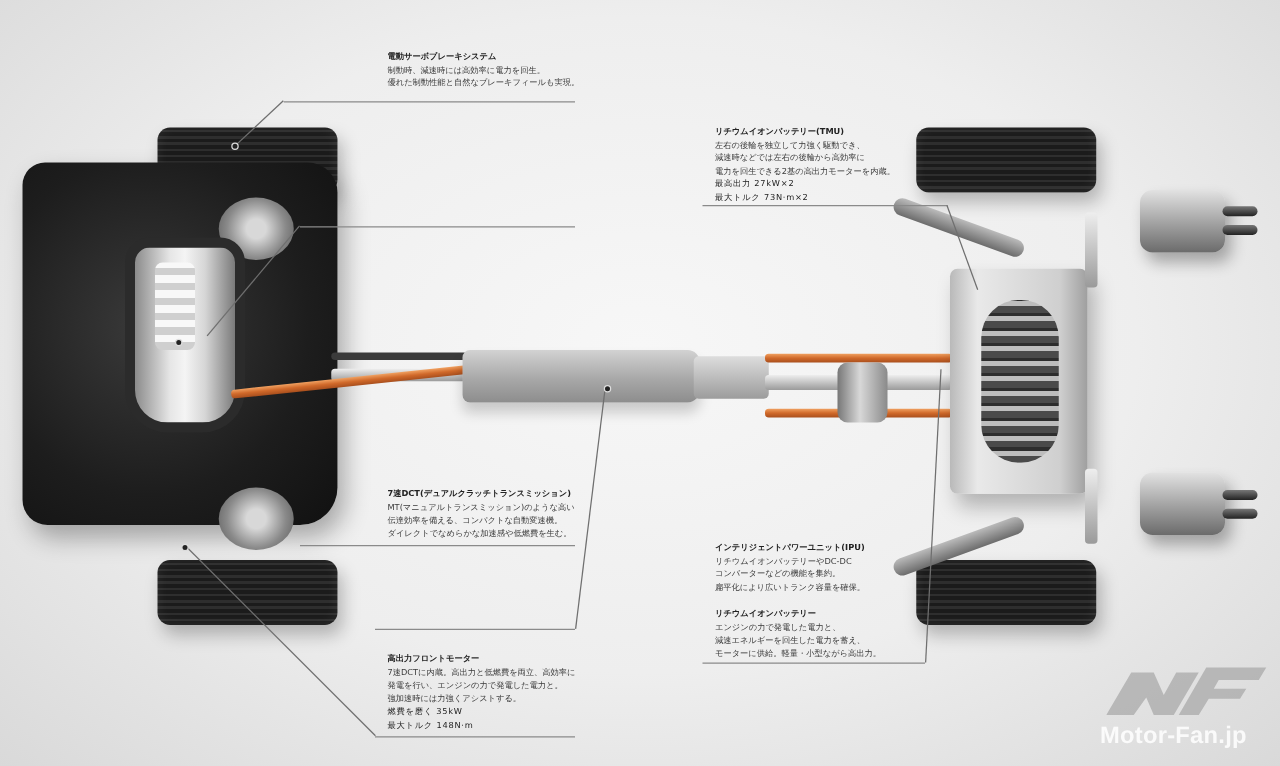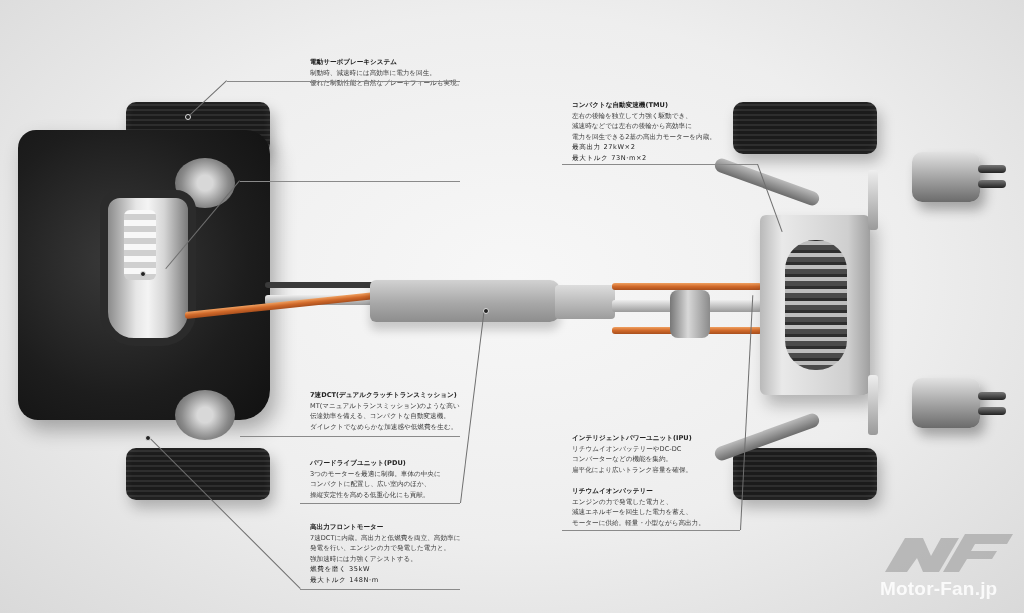--- a/index.html
+++ b/index.html
@@ -110,58 +110,52 @@
   <div class="rear-motor"></div>
   <div class="pipe silver" style="left:868px; top:170px; width:10px; height:60px;"></div>
   <div class="pipe silver" style="left:868px; top:375px; width:10px; height:60px;"></div>
   <div class="muffler" style="left:912px; top:152px;"></div>
   <div class="muffler" style="left:912px; top:378px;"></div>
   <div class="tailpipe" style="left:978px; top:165px;"></div>
   <div class="tailpipe" style="left:978px; top:180px;"></div>
   <div class="tailpipe" style="left:978px; top:392px;"></div>
   <div class="tailpipe" style="left:978px; top:407px;"></div>
 
-  <div class="note" style="left:310px; top:40px;margin-top:17px;">
+  <div class="note" style="left:310px; top:40px;">
     <div class="title">電動サーボブレーキシステム</div>
     <div>制動時、減速時には高効率に電力を回生。</div>
     <div>優れた制動性能と自然なブレーキフィールも実現。</div>
   </div>
   <div class="rule" style="left:227px; top:81px; width:233px;"></div>
   <div class="leader" style="left:227px; top:81px; width:52px; transform:rotate(137deg);"></div>
   <div class="dot" style="left:185px; top:114px;"></div>
 
   <div class="rule" style="left:240px; top:181px; width:220px;"></div>
   <div class="leader" style="left:240px; top:181px; width:115px; transform:rotate(130deg);"></div>
   <div class="dot" style="left:140px; top:271px;"></div>
 
   <div class="note" style="left:572px; top:100px;">
-    <div class="title">コンパクトな自動変速機(TMU)</div>
+    <div class="title">リチウムイオンバッテリー(TMU)</div>
     <div>左右の後輪を独立して力強く駆動でき、</div>
     <div>減速時などでは左右の後輪から高効率に</div>
     <div>電力を回生できる2基の高出力モーターを内蔵。</div>
     <div class="spec">最高出力 27kW×2</div>
     <div class="spec">最大トルク 73N·m×2</div>
   </div>
   <div class="rule" style="left:562px; top:164px; width:196px;"></div>
   <div class="leader" style="left:758px; top:164px; width:72px; transform:rotate(70deg);"></div>
 
   <div class="note" style="left:310px; top:390px;">
     <div class="title">7速DCT(デュアルクラッチトランスミッション)</div>
     <div>MT(マニュアルトランスミッション)のような高い</div>
     <div>伝達効率を備える、コンパクトな自動変速機。</div>
     <div>ダイレクトでなめらかな加速感や低燃費を生む。</div>
   </div>
   <div class="rule" style="left:240px; top:436px; width:220px;"></div>
 
-  <div class="note" style="left:310px; top:458px;">
-    <div class="title">パワードライブユニット(PDU)</div>
-    <div>3つのモーターを最適に制御。車体の中央に</div>
-    <div>コンパクトに配置し、広い室内のほか、</div>
-    <div>操縦安定性を高める低重心化にも貢献。</div>
-  </div>
   <div class="rule" style="left:300px; top:503px; width:160px;"></div>
   <div class="leader" style="left:460px; top:503px; width:195px; transform:rotate(-83deg);"></div>
   <div class="dot" style="left:483px; top:308px;"></div>
 
   <div class="note" style="left:310px; top:522px;">
     <div class="title">高出力フロントモーター</div>
     <div>7速DCTに内蔵。高出力と低燃費を両立、高効率に</div>
     <div>発電を行い、エンジンの力で発電した電力と。</div>
     <div>強加速時には力強くアシストする。</div>
     <div class="spec">燃費を磨く 35kW</div>

